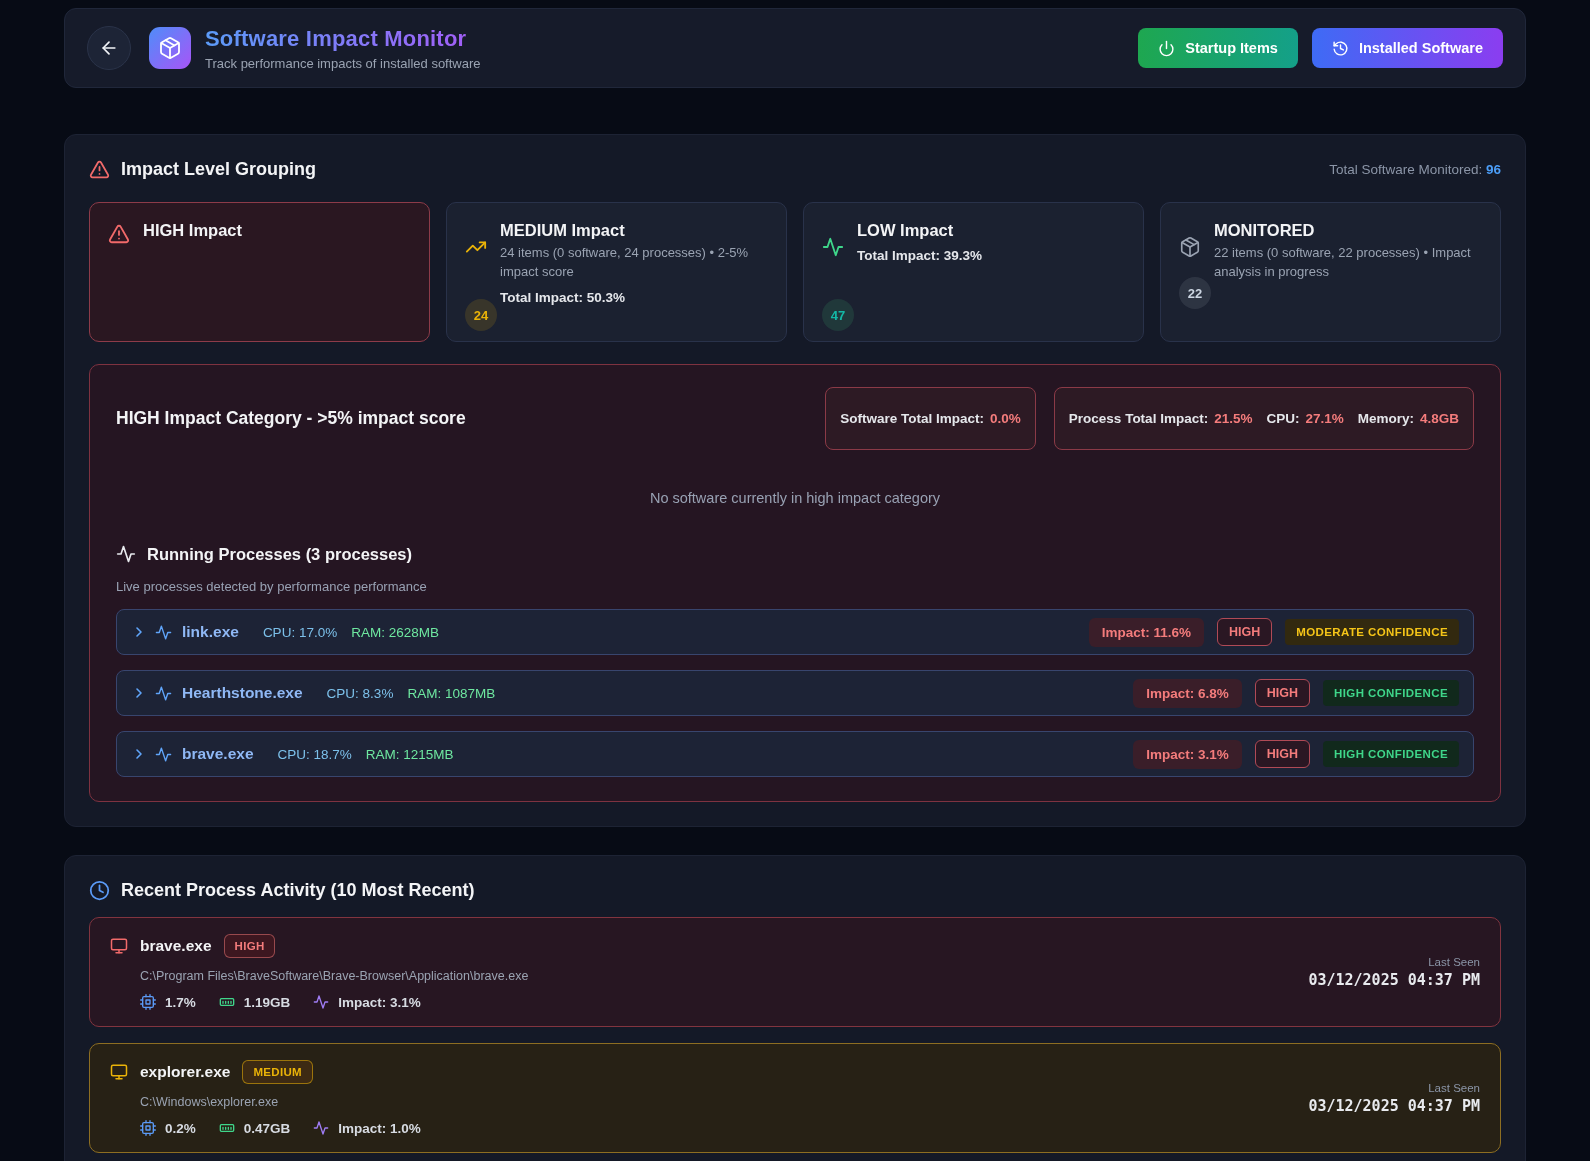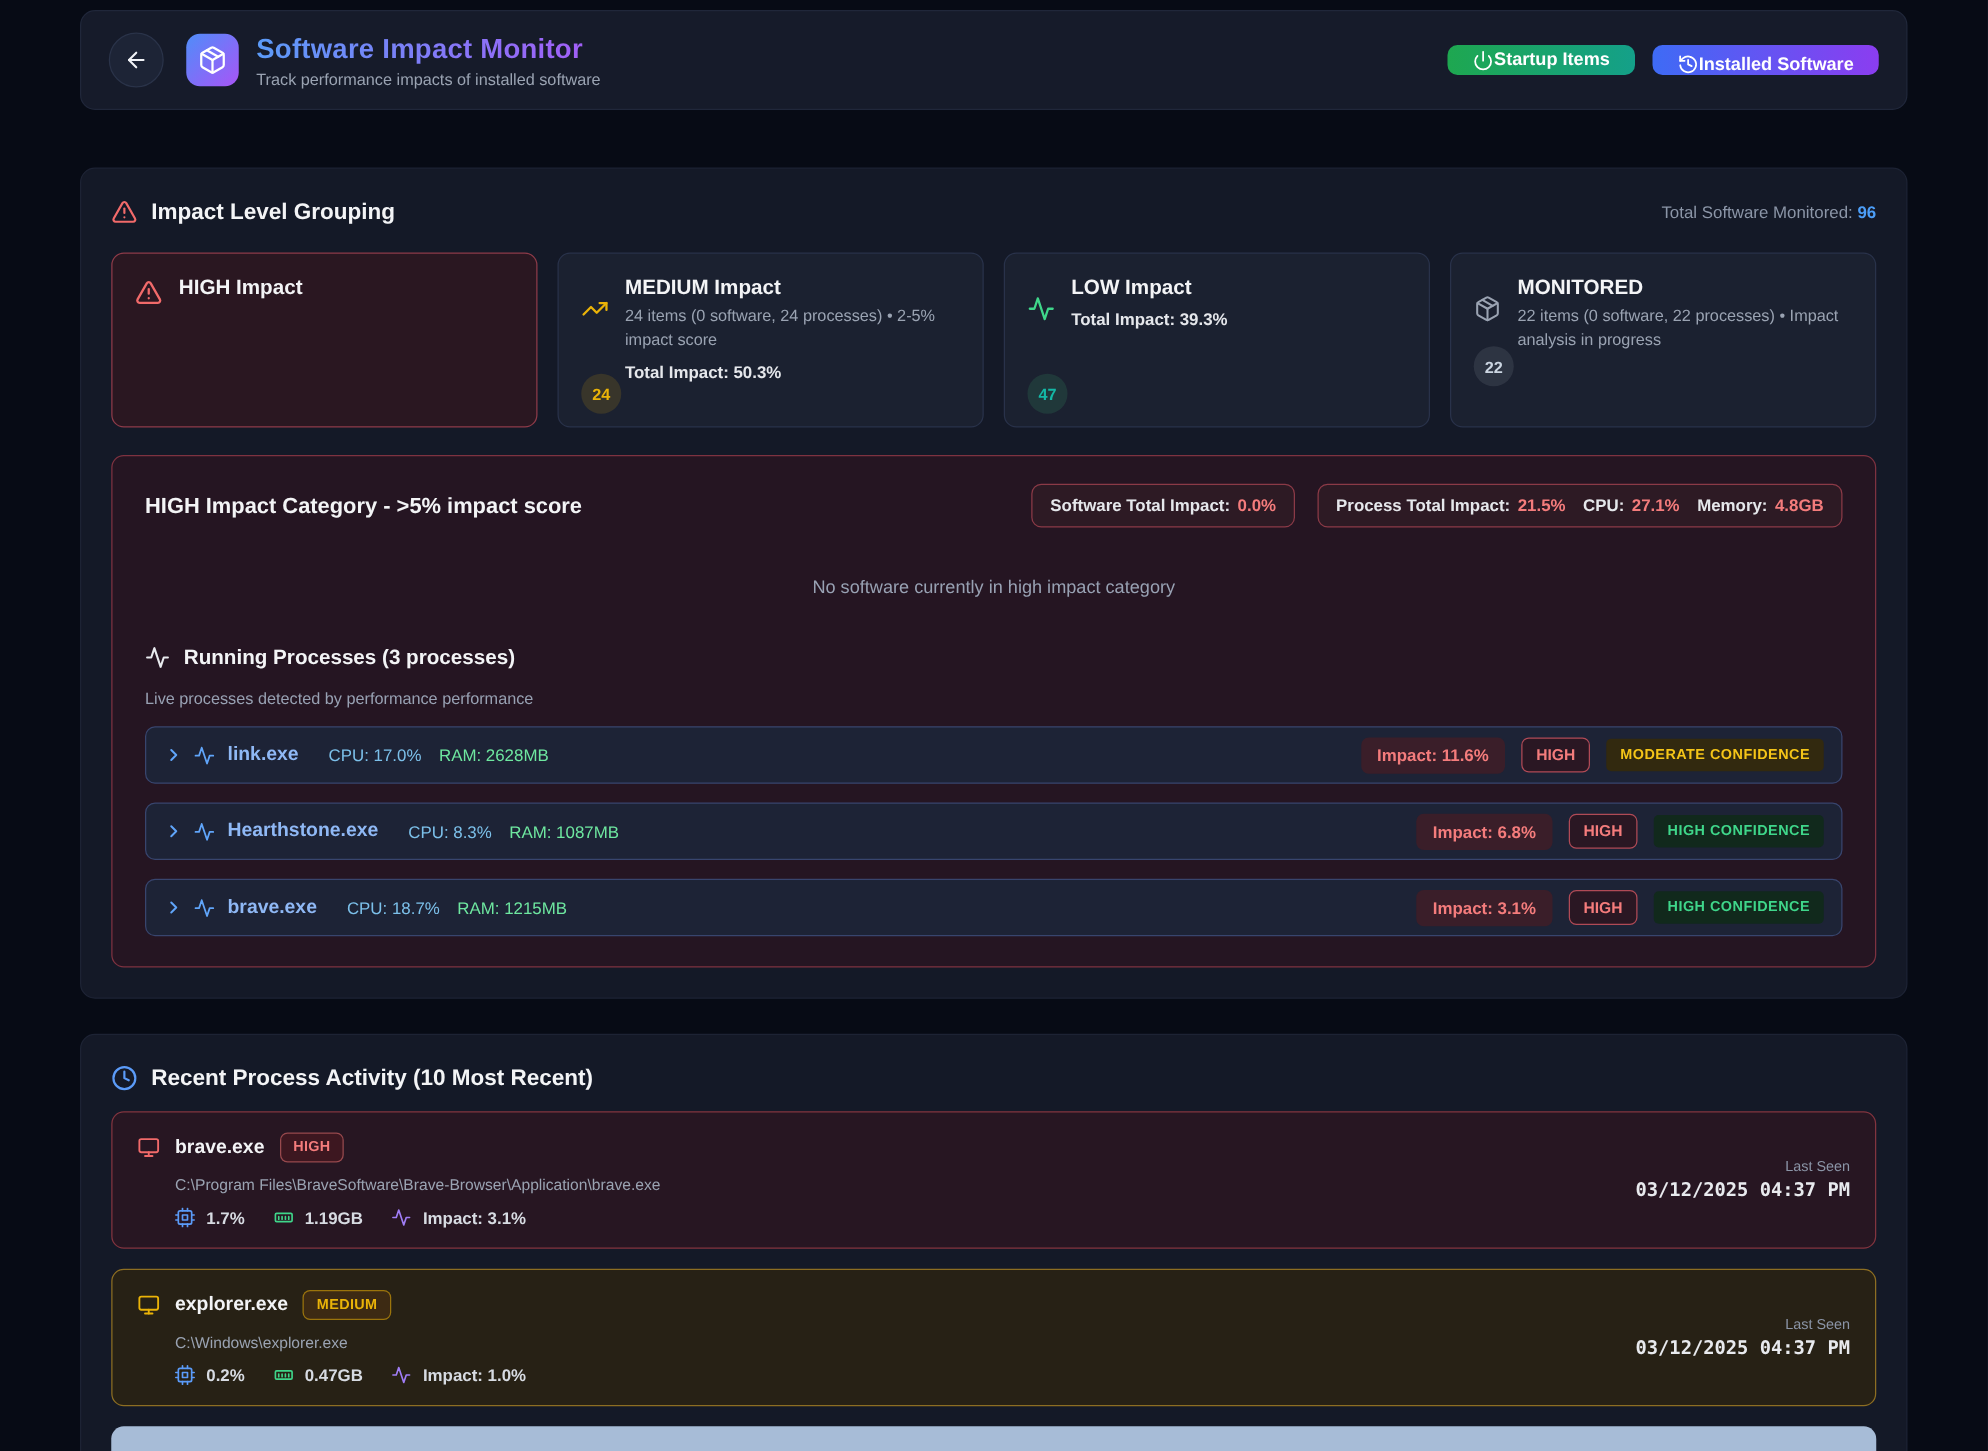--- a/index.html
+++ b/index.html
@@ -30,27 +30,27 @@
   }
   .title-block { margin-left:14px; }
   .app-title {
     font-size:22px; font-weight:bold; letter-spacing:.2px;
     background:linear-gradient(90deg,#5b9bf8,#a55cf7);
     -webkit-background-clip:text; background-clip:text; color:transparent;
   }
   .app-subtitle { font-size:13px; color:#9aa3b2; margin-top:4px; }
   .topbar-spacer { flex:1; }
   .hbtn {
-    height:24px; border:none; border-radius:8px; padding:0 20px;
-    display:flex; align-items:center; 
+    height:40px; border:none; border-radius:8px; padding:0 20px;
+    display:flex; align-items:center; gap:10px;
     color:#fff; font-weight:bold; font-size:14.5px; cursor:pointer;
     font-family:"Liberation Sans", sans-serif;
   }
   .hbtn.green { background:linear-gradient(90deg,#1ea750,#14a089); }
-  .hbtn.purple { background:linear-gradient(90deg,#3e6bf5,#8b3df0); margin-left:14px;align-items:flex-end; }
+  .hbtn.purple { background:linear-gradient(90deg,#3e6bf5,#8b3df0); margin-left:14px; }
 
   
   .section {
     margin:46px 64px 0; background:#141927; border:1px solid #1d2334;
     border-radius:12px; padding:24px;
   }
   .section-head { display:flex; align-items:center; gap:11px; }
   .section-title { font-size:18px; font-weight:bold; color:#f3f4f6; }
   .section-head .spacer { flex:1; }
   .monitored-total { font-size:13.5px; color:#8b95a7; }
@@ -85,21 +85,21 @@
   
   .hc-panel {
     margin-top:22px; background:#251522; border:1px solid #7e3240;
     border-radius:10px; padding:22px 26px 24px;
   }
   .hc-head { display:flex; align-items:center; }
   .hc-title { font-size:17.5px; font-weight:bold; color:#f3f4f6; }
   .hc-head .spacer { flex:1; }
   .pill {
     border:1px solid #8b3a47; background:#2d1a24; border-radius:8px;
-    padding:9px 14px; font-size:13.5px; font-weight:bold; color:#e5e7eb;
+    padding:23px 14px; font-size:13.5px; font-weight:bold; color:#e5e7eb;
     display:flex; gap:6px; align-items:center; white-space:nowrap;
   }
   .pill + .pill { margin-left:18px; }
   .pill .val { color:#f47c7c; }
   .pill .lbl2 { margin-left:8px; }
   .hc-empty { text-align:center; color:#98a1b3; font-size:14.5px; margin-top:40px; }
   .running-head { display:flex; align-items:center; gap:11px; margin-top:38px; }
   .running-title { font-size:16.5px; font-weight:bold; color:#f3f4f6; }
   .running-sub { font-size:13px; color:#98a1b3; margin-top:15px; }
 

